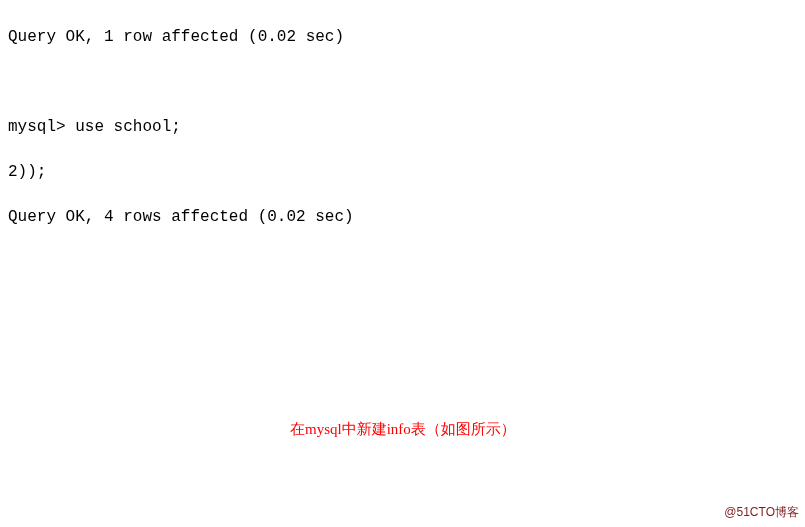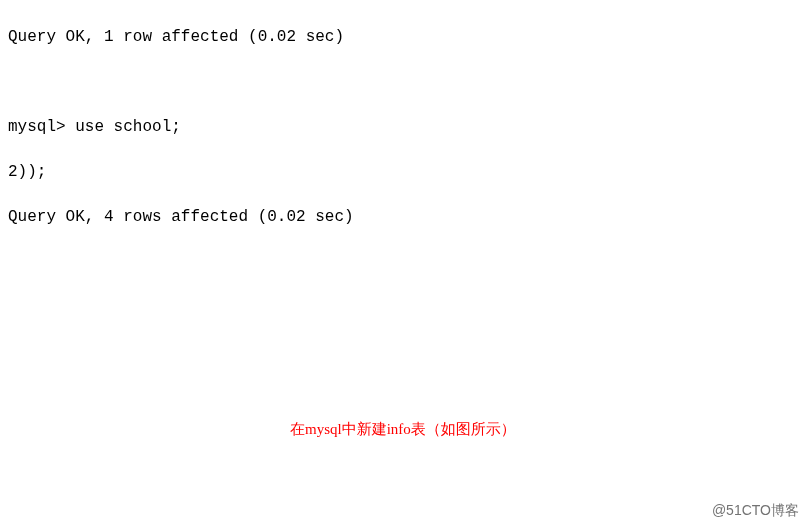--- a/index.html
+++ b/index.html
@@ -26,23 +26,23 @@
       top: 418px;
       color: #ff0000;
       font-family: SimSun, "宋体", serif;
       font-size: 15px;
       line-height: 1.5;
     }
     .watermark {
       position: absolute;
       right: 6px;
       bottom: 6px;
-      color: #737373;
+      color: #7f1d1d;
       font-family: SimSun, "宋体", sans-serif;
-      font-size: 14px;
+      font-size: 12px;
     }
   </style>
 </head>
 <body>
 
 <div class="terminal">
 <div class="line">Query OK, 1 row affected (0.02 sec)</div>
 <div class="line"></div>
 <div class="line">mysql&gt; use school;</div>
 <div class="line">2));</div>

